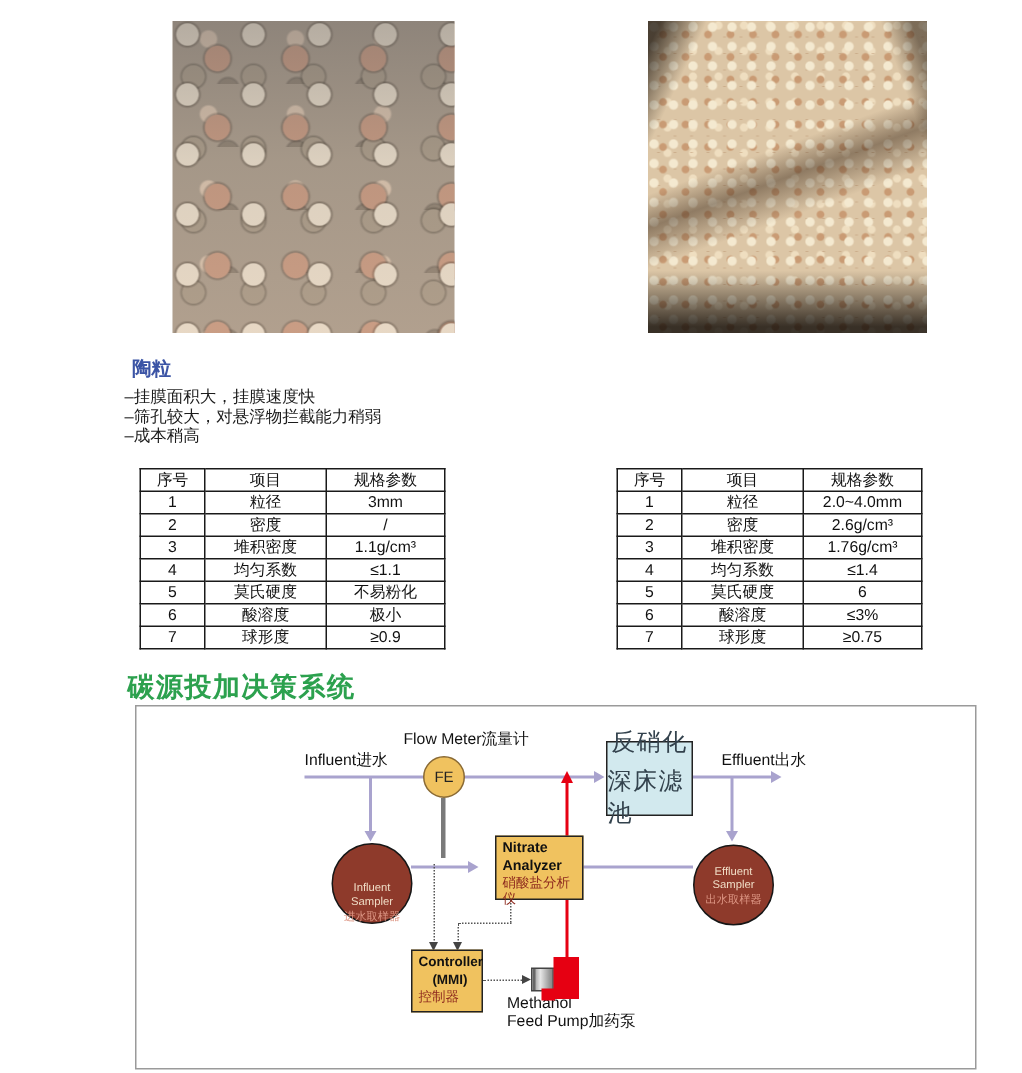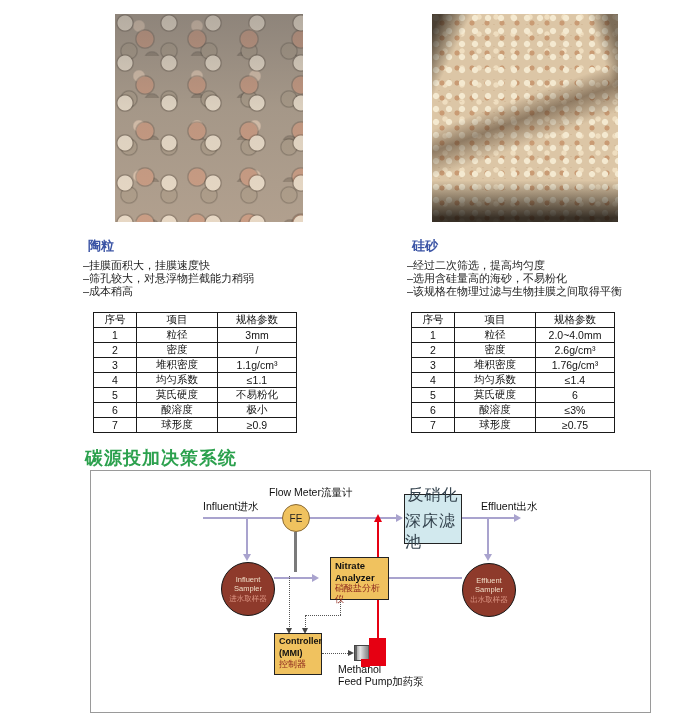--- a/index.html
+++ b/index.html
@@ -90,26 +90,20 @@
   <div class="photo photo-pebbles" style="left:115px;top:14px;width:188px;height:208px;"></div>
   <div class="photo photo-sand" style="left:432px;top:14px;width:186px;height:208px;"></div>
 
   <div class="col" style="left:83px;top:237px;width:270px;">
     <div class="sec-title">陶粒</div>
     <div class="bullet">–挂膜面积大，挂膜速度快</div>
     <div class="bullet">–筛孔较大，对悬浮物拦截能力稍弱</div>
     <div class="bullet">–成本稍高</div>
   </div>
 
-  <div class="col" style="left:407px;top:237px;width:270px;">
-    <div class="sec-title">硅砂</div>
-    <div class="bullet">–经过二次筛选，提高均匀度</div>
-    <div class="bullet">–选用含硅量高的海砂，不易粉化</div>
-    <div class="bullet">–该规格在物理过滤与生物挂膜之间取得平衡</div>
-  </div>
 
   <table class="spec" style="left:93px;top:312px;">
     <thead>
       <tr>
         <th class="c0">序号</th>
         <th class="c1">项目</th>
         <th class="c2">规格参数</th>
       </tr>
     </thead>
     <tbody>
@@ -221,21 +215,21 @@
     <div class="vline" style="left:396px;top:47px;height:37px;"></div>
     <div class="ar d-lav" style="left:393px;top:83px;"></div>
     <div class="sampler" style="left:371px;top:92px;">
       <span class="en">Effluent</span>
       <span class="en">Sampler</span>
       <span class="cn">出水取样器</span>
     </div>
 
     <div class="vline" style="left:155px;top:47px;height:37px;"></div>
     <div class="ar d-lav" style="left:152px;top:83px;"></div>
-    <div class="sampler" style="left:130px;top:91px;">
+    <div class="sampler" style="left:130px;top:91px;justify-content:flex-end;">
       <span class="en">Influent</span>
       <span class="en">Sampler</span>
       <span class="cn">进水取样器</span>
     </div>
 
     <div class="hline" style="left:183px;top:106px;width:40px;"></div>
     <div class="ar r-lav" style="left:221px;top:103px;"></div>
 
     <div class="goldbox" style="left:239px;top:86px;width:53px;height:39px;">
       <div class="en">Nitrate</div>
@@ -249,21 +243,21 @@
 
     <div class="dotv" style="left:198px;top:105px;height:55px;"></div>
     <div class="ar d-dark" style="left:195px;top:157px;"></div>
     <div class="dotv" style="left:249px;top:127px;height:17px;"></div>
     <div class="doth" style="left:214px;top:144px;width:36px;"></div>
     <div class="dotv" style="left:214px;top:144px;height:16px;"></div>
     <div class="ar d-dark" style="left:211px;top:157px;"></div>
 
     <div class="goldbox" style="left:183px;top:162px;width:42px;height:38px;">
       <div class="en" style="font-size:9px;">Controller</div>
-      <div class="en" style="font-size:9px;">(MMI)</div>
+      <div class="en" style="font-size:9px;text-align:center;">(MMI)</div>
       <div class="cn">控制器</div>
     </div>
 
     <div class="doth" style="left:231px;top:182px;width:28px;"></div>
     <div class="ar r-dark" style="left:257px;top:179px;"></div>
 
     <div class="pumpcyl"></div>
     <div class="pumpred" style="left:278px;top:167px;width:17px;height:28px;"></div>
     <div class="pumpred" style="left:270px;top:188px;width:9px;height:8px;"></div>
     <div class="lbl" style="left:247px;top:192px;line-height:12px;">

